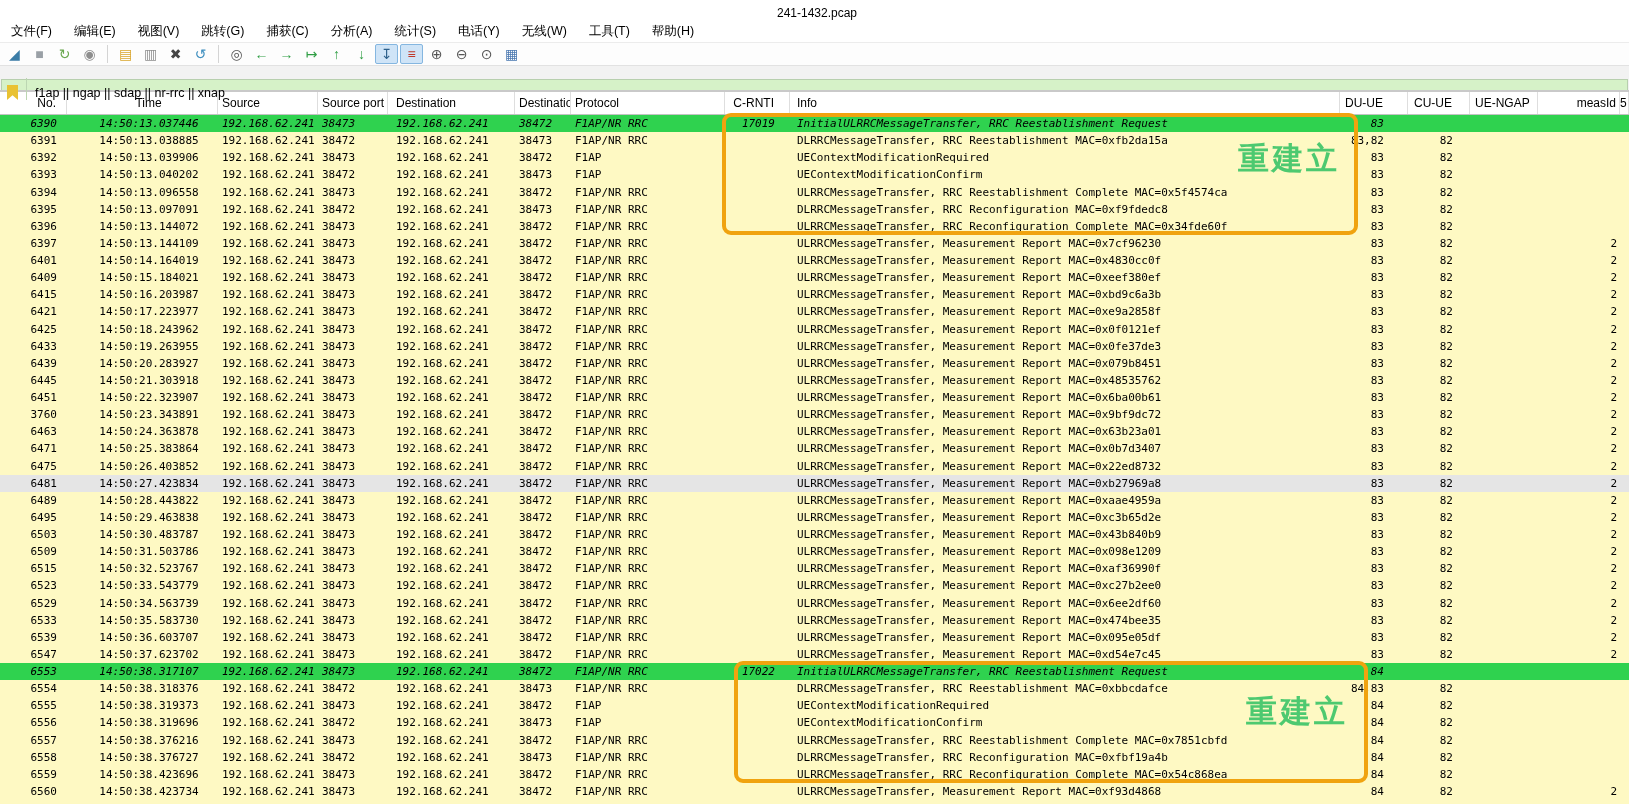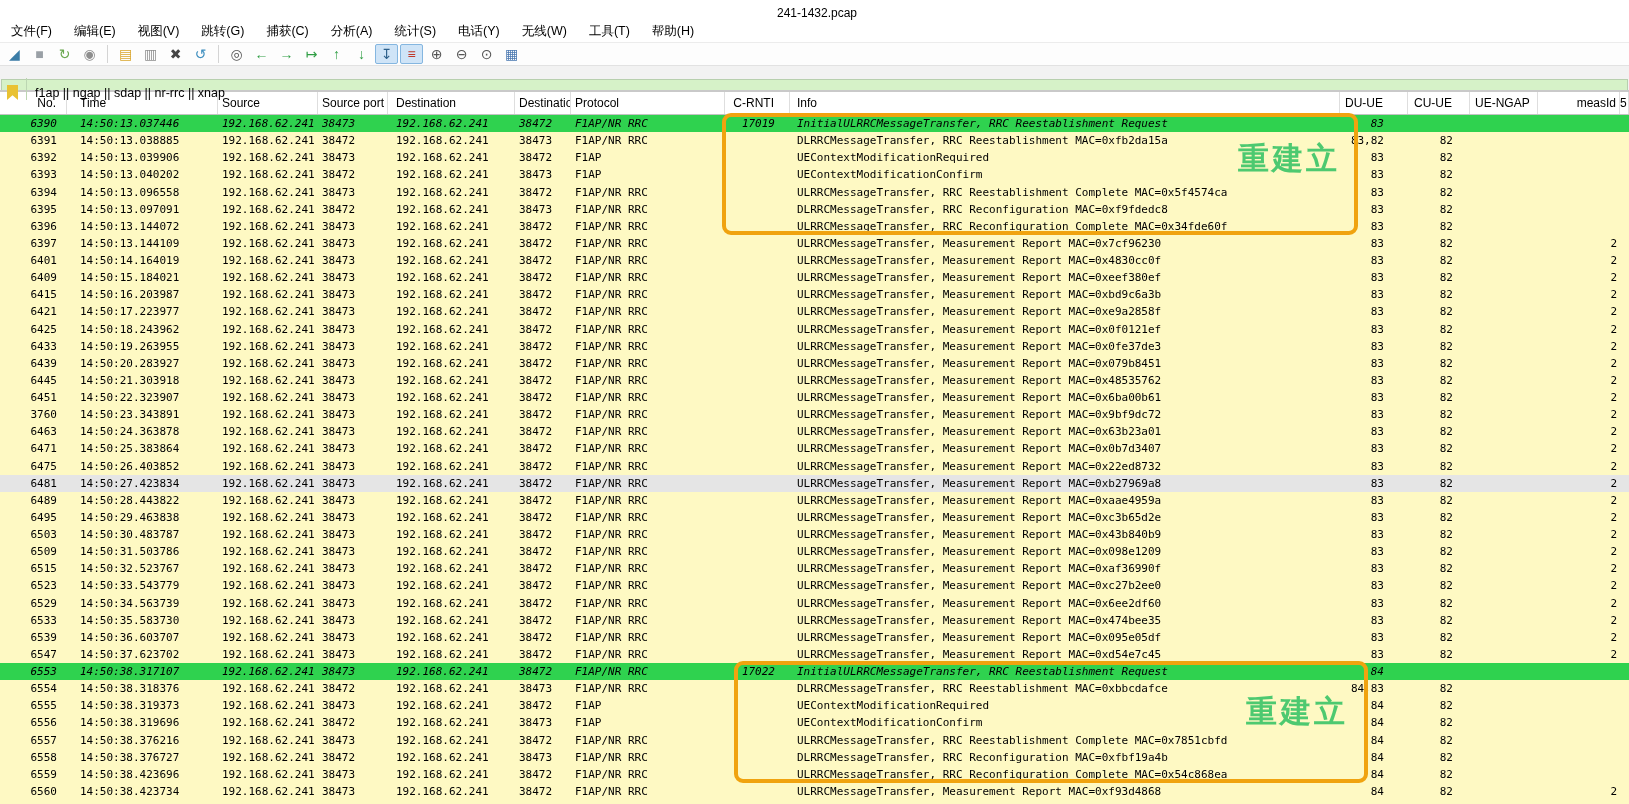--- a/index.html
+++ b/index.html
@@ -36,21 +36,21 @@
   .grid { display:grid; grid-template-columns:67px 151px 100px 70px 127px 56px 154px 65px 550px 68px 62px 68px 82px 9px; }
   .phead { height:25px; border-top:2px solid #c9c9c9; border-bottom:1px solid #c3c3c3; background:#fff; }
   .hcell { font-size:12px; line-height:22px; border-right:1px solid #dedede;
            overflow:hidden; white-space:nowrap; }
   .prow { height:17.125px; font-family:"DejaVu Sans Mono","Liberation Mono",monospace;
           font-size:11px; line-height:17.125px; background:#fef9c3; }
   .prow.green { background:#2fd24f;font-style:italic; }
   .prow.blue  { background:#d6e9f8; }
   .cell { overflow:visible; white-space:nowrap; }
   .c0 { text-align:right; padding-right:10px; }
-  .c1 { padding-left:13px; }
+  .c1 { padding-left:13px;text-align:center; }
   .c2 { padding-left:4px; }
   .c3 { padding-left:4px; }
   .c4 { padding-left:8px; }
   .c5 { padding-left:4px; }
   .c6 { padding-left:4px; }
   .c7 { text-align:right; padding-right:15px; }
   .c8 { padding-left:7px; }
   .c9 { text-align:right; padding-right:24px; }
   .c10 { text-align:right; padding-right:17px; }
   .c11 { padding-left:5px; }

